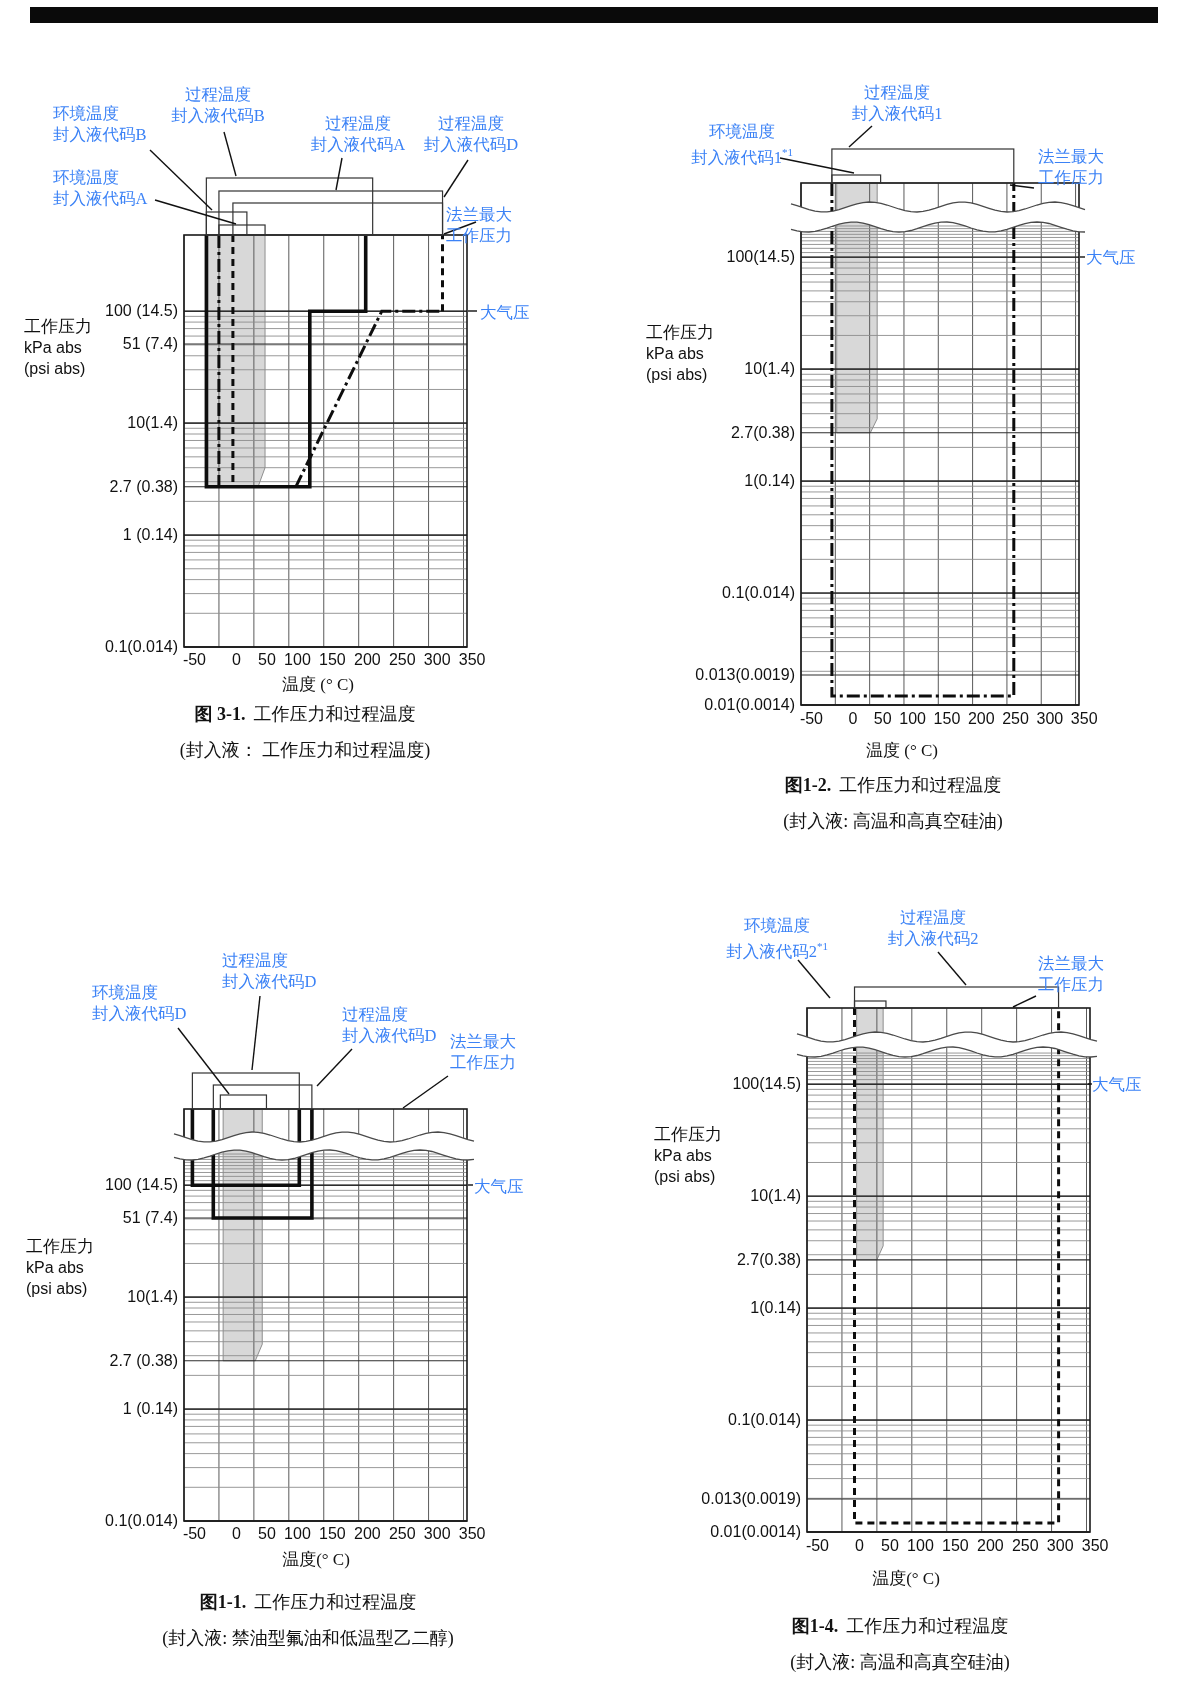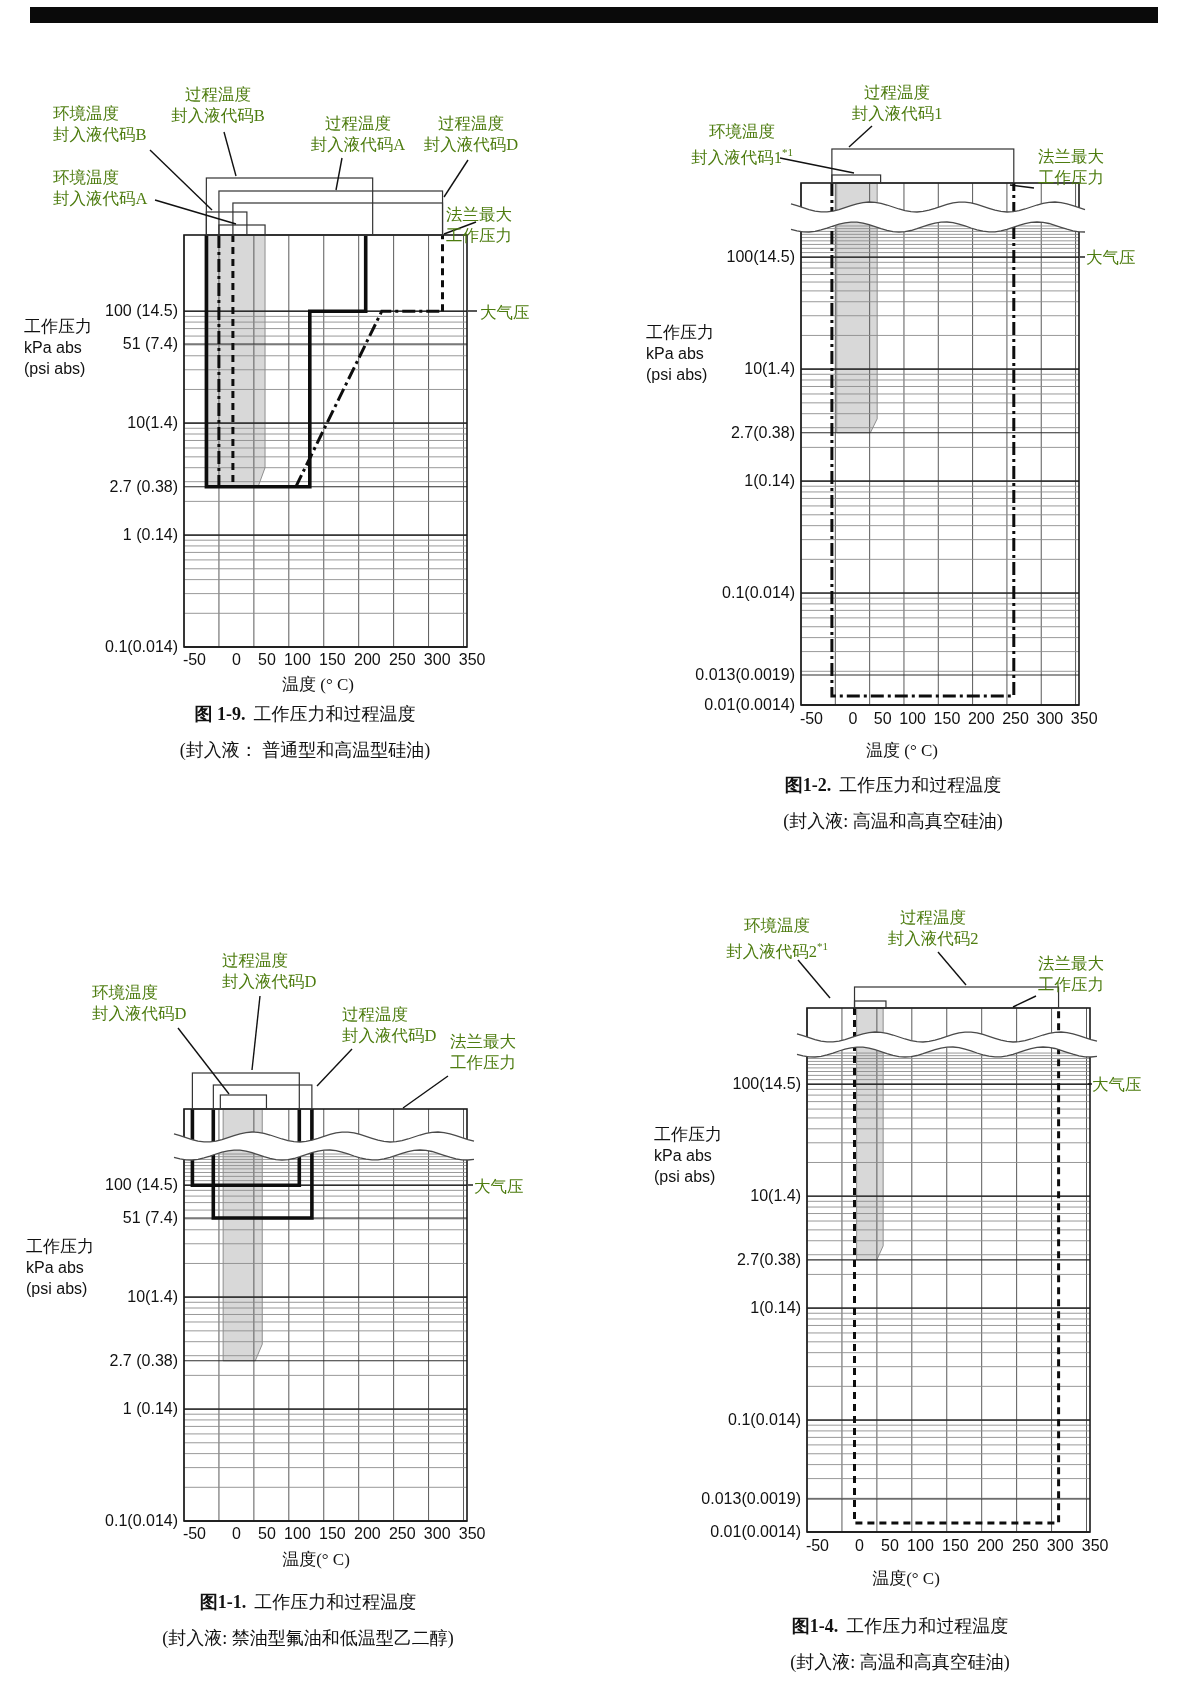--- a/index.html
+++ b/index.html
@@ -5,21 +5,21 @@
   html,body{margin:0;padding:0;background:#f2f2f2;}
   #page{position:relative;width:1187px;height:1691px;background:#ffffff;overflow:hidden;
         font-family:"Liberation Serif","DejaVu Serif",serif;color:#111;}
   #top-rule{position:absolute;background:#0a0a0a;}
   svg{position:absolute;left:0;top:0;z-index:1;}
   #labels{position:absolute;left:0;top:0;width:100%;height:100%;z-index:2;}
   .tick{position:absolute;font-family:"Liberation Sans","DejaVu Sans",sans-serif;
         font-size:16px;line-height:19px;color:#111;white-space:nowrap;}
   .xtick{text-align:right;}
   .ytick{text-align:right;}
-  .callout{position:absolute;font-size:16.5px;line-height:21px;color:#4d7c0f;white-space:nowrap;}
+  .callout{position:absolute;font-size:16.5px;line-height:21px;color:#3b82f6;white-space:nowrap;}
   .callout sup{font-size:11px;}
   .cap{position:absolute;width:460px;text-align:center;font-size:18px;line-height:22px;}
   .cap .b{font-weight:bold;margin-right:8px;}
   .sub{position:absolute;width:460px;text-align:center;font-size:18px;line-height:22px;}
   .xlabel{position:absolute;width:220px;text-align:center;font-size:17px;}
   .unit{position:absolute;font-size:17px;line-height:21px;}
   .unit .lat{font-family:"Liberation Sans","DejaVu Sans",sans-serif;font-size:16px;line-height:21px;}
 </style>
 </head>
 <body>
@@ -306,22 +306,22 @@
       <line x1="1088" y1="1084" x2="1092" y2="1084" stroke="#111" stroke-width="1.4"></line>
     </svg>
   <div id="labels">
     <section>
       <div class="unit" style="left: 24px; top: 316px;">
         <div>工作压力</div>
         <div class="lat">kPa abs</div>
         <div class="lat">(psi abs)</div>
       </div>
       <div class="xlabel" style="left: 208px; top: 673px;">温度 (° C)</div>
-      <div class="cap" style="left: 75px; top: 703px;"><span class="b">图 1-9.</span><span>工作压力和过程温度</span></div>
-      <div class="sub" style="left: 75px; top: 739px;">(封入液： 普通型和高温型硅油)</div>
+      <div class="cap" style="left: 75px; top: 703px;"><span class="b">图 3-1.</span><span>工作压力和过程温度</span></div>
+      <div class="sub" style="left: 75px; top: 739px;">(封入液： 工作压力和过程温度)</div>
     </section>
     <section>
       <div class="unit" style="left: 646px; top: 322px;">
         <div>工作压力</div>
         <div class="lat">kPa abs</div>
         <div class="lat">(psi abs)</div>
       </div>
       <div class="xlabel" style="left: 792px; top: 739px;">温度 (° C)</div>
       <div class="cap" style="left: 663px; top: 774px;"><span class="b">图1-2.</span><span>工作压力和过程温度</span></div>
       <div class="sub" style="left: 663px; top: 810px;">(封入液: 高温和高真空硅油)</div>

